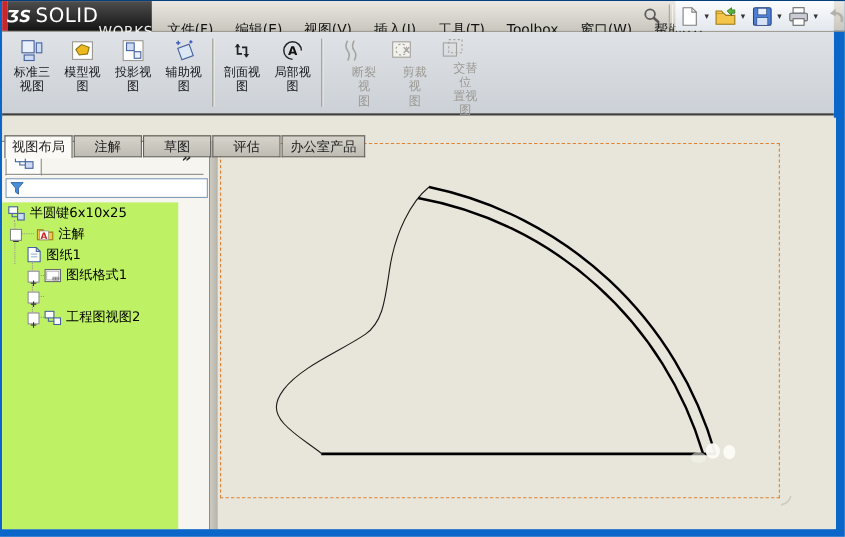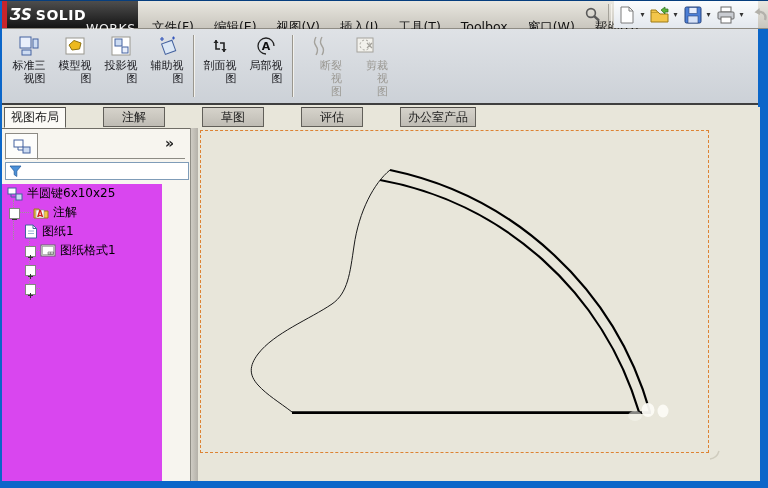--- a/index.html
+++ b/index.html
@@ -10,65 +10,65 @@
 
   
   #titlebar{position:absolute;left:0;top:0;width:756px;height:27px;
             background:linear-gradient(#e9e7e0,#c9c6be);border-bottom:1px solid #8f8c84;
             display:flex;align-items:center;padding-left:28px;}
   #red-stripe{position:absolute;left:0;top:0;width:5px;height:27px;background:#c8252c;}
   #logo{position:absolute;left:5px;top:0;width:131px;height:27px;
         background:linear-gradient(#4e4e4e,#141414);color:#fff;display:flex;
         align-items:center;justify-content:center;white-space:nowrap;}
   #logo .mark{font-style:italic;font-weight:bold;font-size:15px;margin-right:4px;}
-  #logo .solid{font-weight:bold;font-size:14px;letter-spacing:.5px;}
+  #logo .solid{font-weight:normal;font-size:18px;letter-spacing:.5px;}
   #logo .works{font-weight:normal;font-size:12.5px;letter-spacing:.5px;opacity:.92;margin-top:28px;}
   #menubar{position:absolute;left:140px;top:12px;height:27px;display:flex;align-items:center;}
   .menu-item{padding:0 10px;font-size:12.5px;color:#111;line-height:27px;cursor:default;}
   #search-btn{position:absolute;left:578px;top:3px;width:24px;height:21px;
               display:flex;align-items:center;justify-content:center;}
   #tb-divider{position:absolute;left:606px;top:3px;width:2px;height:21px;
               border-left:1px solid #a5a29a;border-right:1px solid #f4f2ec;}
   #quick-icons{position:absolute;left:612px;top:0;width:144px;height:27px;
                background:linear-gradient(#fbfcfd,#e3e8ee);display:flex;align-items:center;}
   .qgroup{display:flex;align-items:center;margin-left:2px;}
   .qbtn{width:22px;height:22px;display:flex;align-items:center;justify-content:center;}
   .caret{font-size:8px;color:#333;width:9px;text-align:center;}
 
   
   #commandbar{position:absolute;left:0;top:28px;width:756px;height:76px;
               background:linear-gradient(#dfe2e6,#ccd1d7);border-bottom:2px solid #3f3f3f;
               display:flex;align-items:stretch;padding-left:4px;box-sizing:border-box;}
   .cmd-btn{width:46px;padding-top:4px;display:flex;flex-direction:column;align-items:center;}
   .cmd-btn .ic{height:26px;display:flex;align-items:center;justify-content:center;}
-  .cmd-lbl{font-size:11px;line-height:13px;color:#15151a;text-align:right;}
+  .cmd-lbl{font-size:11px;line-height:13px;color:#15151a;text-align:center;}
   .cmd-btn.disabled .cmd-lbl{color:#9b9993;margin-left:24px;}
   .cmd-sep{width:1px;margin:6px 3px;background:#9a978f;box-shadow:1px 0 0 #f2f1ec;}
 
   
   #workspace{position:absolute;left:0;top:106px;width:756px;height:374px;background:#e8e6da;}
 
   
-  #tabs{position:absolute;left:2px;top:0;height:21px;display:flex;z-index:5;gap:36px;}
+  #tabs{position:absolute;left:2px;top:16px;height:21px;display:flex;z-index:5;}
   .tab{height:20px;box-sizing:border-box;border:1px solid #62605a;border-top-color:#4c4a45;
        background:linear-gradient(#d6d3cb,#bfbcb4);font-size:12px;color:#1c1c1c;
        display:flex;align-items:center;justify-content:center;margin-right:1px;}
   .tab.active{background:#fbfaf6;border-bottom:1px solid #fbfaf6;height:21px;}
 
   
   #panel{position:absolute;left:0;top:21px;width:188px;height:353px;background:#f7f5ef;
          border-top:1px solid #6f6d66;box-sizing:border-box;}
   #panel-tabbox{position:absolute;left:3px;top:4px;width:31px;height:25px;background:#fdfdfb;
                 border:1px solid #8d8b84;border-bottom-color:#fdfdfb;
                 display:flex;align-items:center;justify-content:center;}
   #panel-chevron{position:absolute;left:163px;top:6px;font-size:14px;font-weight:bold;color:#222;}
   #panel-headline{position:absolute;left:3px;top:29px;width:180px;height:0;border-top:1px solid #8d8b84;}
   #filter-box{position:absolute;left:3px;top:33px;width:179px;height:16px;background:#fff;
               border:1px solid #7f9cb8;display:flex;align-items:center;padding-left:3px;box-sizing:content-box;}
-  #tree{position:absolute;left:0;top:55px;width:160px;bottom:0;background:#d946ef;}
+  #tree{position:absolute;left:0;top:55px;width:160px;bottom:0;background:#bef264;}
   .trow{position:absolute;height:19px;display:flex;align-items:center;font-size:12px;color:#000;white-space:nowrap;}
   .ticon{margin-right:4px;display:flex;}
   .texp{position:absolute;width:9px;height:9px;background:#fff;border:1px solid #848480;box-sizing:content-box;}
   .dotv{position:absolute;width:0;border-left:1px dotted #9a988f;}
   .doth{position:absolute;height:0;border-top:1px dotted #9a988f;}
 
   
   #splitter{position:absolute;left:188px;top:21px;width:8px;height:353px;
             background:linear-gradient(90deg,#cfccc4,#b4b1a9);border-left:1px solid #8f8d85;box-sizing:border-box;}
 
@@ -241,20 +241,30 @@
         <div class="ic">
             <svg width="22" height="22" viewBox="0 0 22 22">
           <rect x="3" y="3" width="16" height="14" fill="#f2f1ec" stroke="#a4a29c"></rect>
           <circle cx="11" cy="10" r="5" fill="none" stroke="#a4a29c" stroke-dasharray="2 2"></circle>
           <path d="M13 8 l5 5 M13 13 l5 -5" stroke="#a4a29c" stroke-width="1.2"></path>
         </svg>
           </div>
         <div class="cmd-lbl"><span>剪裁视</span><br>
         <span>图</span></div>
       </div>
+      <div class="cmd-btn disabled">
+        <div class="ic">
+            <svg width="22" height="22" viewBox="0 0 22 22">
+          <rect x="3" y="6" width="12" height="12" fill="none" stroke="#a4a29c"></rect>
+          <rect x="8" y="3" width="12" height="12" fill="none" stroke="#a4a29c" stroke-dasharray="2 2"></rect>
+        </svg>
+          </div>
+        <div class="cmd-lbl"><span>交替位</span><br>
+        <span>置视图</span></div>
+      </div>
     </div>
 
     <div id="workspace">
 
       <div id="tabs">
         <div class="tab active" style="width:62px">视图布局</div>
         <div class="tab" style="width:62px">注解</div>
         <div class="tab" style="width:62px">草图</div>
         <div class="tab" style="width:62px">评估</div>
         <div class="tab" style="width:76px">办公室产品</div>
@@ -345,20 +355,30 @@
                 <line x1="4.5" y1="2" x2="4.5" y2="7" stroke="#333"></line>
               </svg>
           </div>
 
           <div class="texp" style="left:23px;top:100px">
             <svg width="9" height="9" viewBox="0 0 9 9">
                 <line x1="2" y1="4.5" x2="7" y2="4.5" stroke="#333"></line>
                 <line x1="4.5" y1="2" x2="4.5" y2="7" stroke="#333"></line>
               </svg>
           </div>
+          <div class="trow" style="left:38px;top:95px">
+            <span class="ticon">
+              <svg width="16" height="14" viewBox="0 0 16 14">
+                  <rect x="1" y="1" width="8" height="6" fill="#fff" stroke="#44629f"></rect>
+                  <rect x="9" y="7" width="6" height="6" fill="#fff" stroke="#44629f"></rect>
+                  <path d="M4 7 v3 h5" fill="none" stroke="#44629f"></path>
+                </svg>
+            </span>
+            <span>工程图视图2</span>
+          </div>
         </div>
       </div>
 
       <div id="splitter"></div>
 
       <div id="canvas">
         <div id="sheet"></div>
         <svg id="drawing-svg" width="562" height="374" viewBox="0 0 562 374">
 
           <path d="M 192 63 A 343 343 0 0 1 452 305" fill="none" stroke="#000" stroke-width="2.2"></path>

